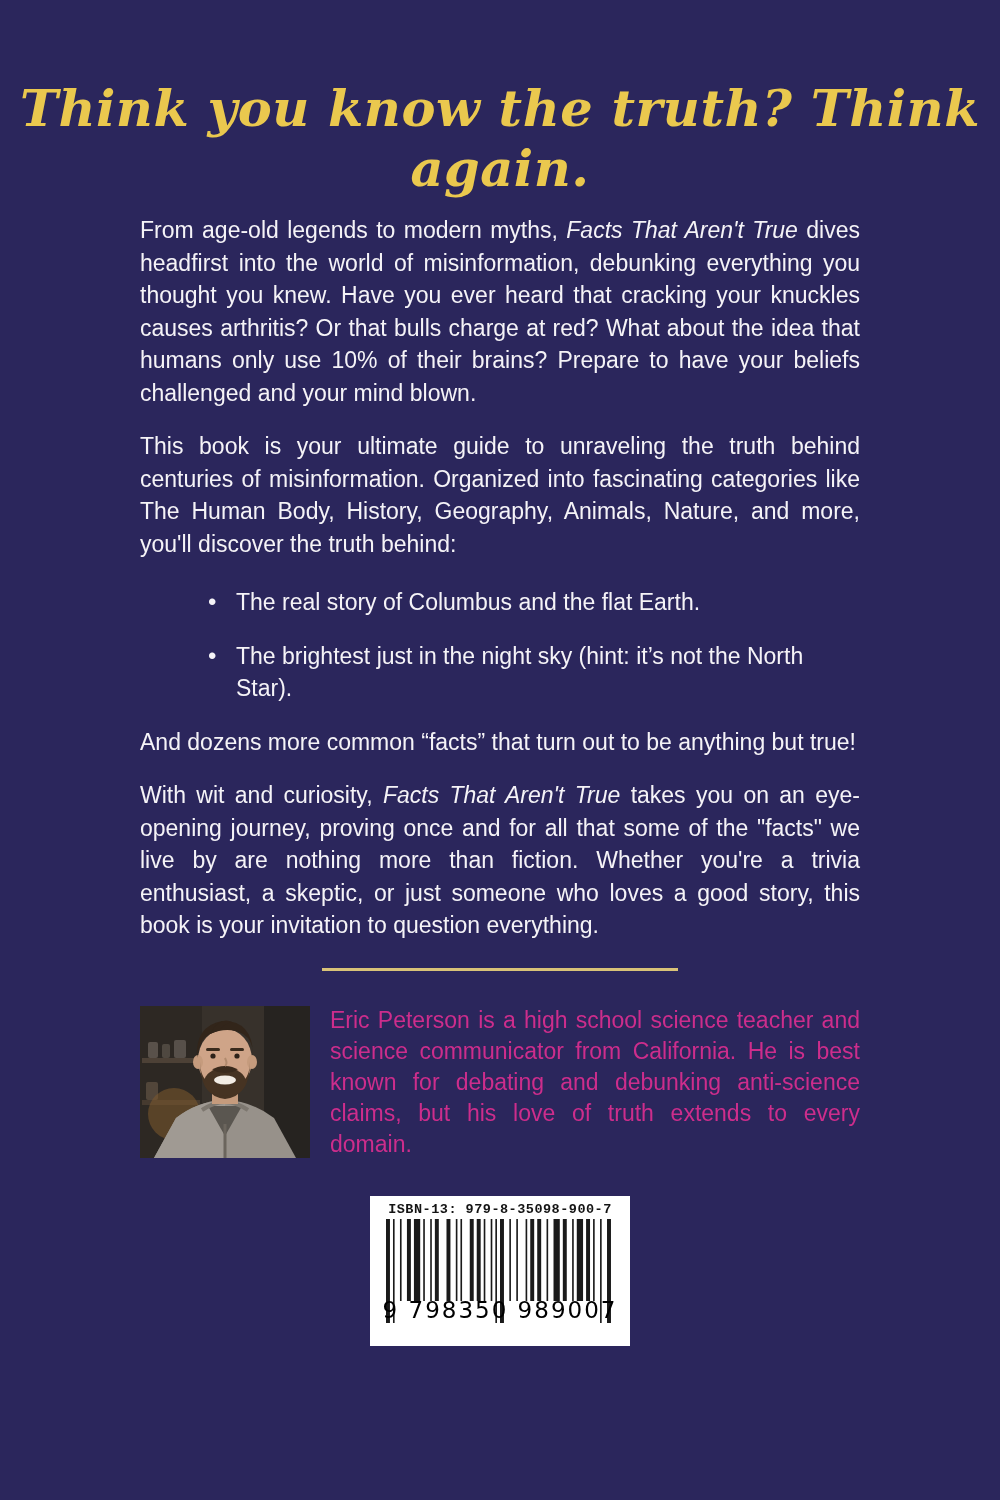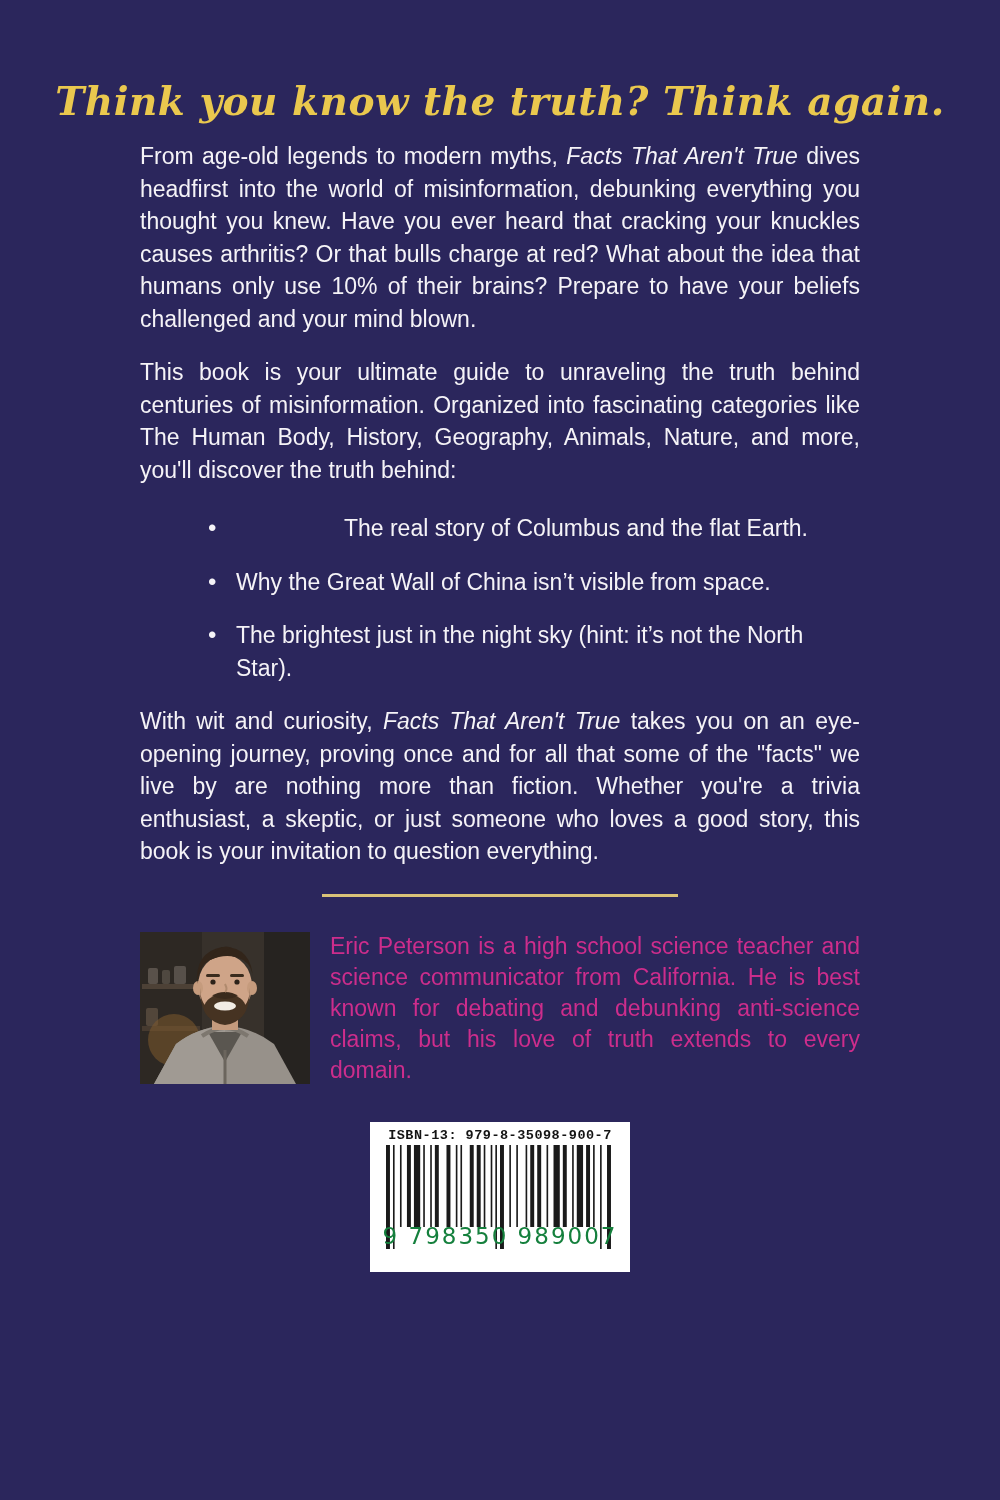--- a/index.html
+++ b/index.html
@@ -19,21 +19,21 @@
     overflow:hidden;
     font-family:"Liberation Sans", sans-serif;
     color:var(--body);
   }
   .headline{
     margin-top:78px;
     text-align:center;
     font-family:"DejaVu Serif", serif;
     font-style:italic;
     font-weight:700;
-    font-size:39px;
+    font-size:51px;
     letter-spacing:.5px;
     color:var(--headline);
   }
   .body-col{
     width:720px;
     margin:0 auto;
     font-size:23px;
     line-height:32.5px;
   }
   .para{
@@ -48,21 +48,21 @@
     padding-left:68px;
     padding-right:30px;
     text-align:left;
   }
   .bullet-list li{
     position:relative;
     padding-left:28px;
     margin-top:21px;
     max-width:600px;
   }
-  .bullet-list li:first-child{margin-top:8px;text-align:right;}
+  .bullet-list li:first-child{margin-top:8px;}
   .bullet-list li::before{
     content:"\2022";
     position:absolute;
     left:0;top:0;
     font-size:24px;
   }
   .divider{
     border:none;
     width:356px;
     height:3px;
@@ -103,43 +103,43 @@
     font-size:13.5px;
     letter-spacing:.5px;
     color:#141414;
     white-space:nowrap;
   }
   .bars{display:block;margin-top:2px;}
   .barcode-digits{
     font-family:"DejaVu Sans", sans-serif;
     font-size:23px;
     letter-spacing:2px;
-    color:#15803d;
+    color:#000000;
     margin-top:-26px;
     background:transparent;
     white-space:nowrap;
   }
 </style>
 </head>
 <body>
 
 <div class="cover">
 
   <h1 class="headline">Think you know the truth? Think again.</h1>
 
   <div class="body-col">
     <p class="para"><span>From age-old legends to modern myths, </span><em>Facts That Aren't True</em><span> dives headfirst into the world of misinformation, debunking everything you thought you knew. Have you ever heard that cracking your knuckles causes arthritis? Or that bulls charge at red? What about the idea that humans only use 10% of their brains? Prepare to have your beliefs challenged and your mind blown.</span></p>
     <p class="para"><span>This book is your ultimate guide to unraveling the truth behind centuries of misinformation. Organized into fascinating categories like The Human Body, History, Geography, Animals, Nature, and more, you'll discover the truth behind:</span></p>
 
     <ul class="bullet-list">
         <li>The real story of Columbus and the flat Earth.</li>
-        <li>Why the Great Wall of China isn’t visible from space.</li>
         <li>The brightest just in the night sky (hint: it’s not the North Star).</li>
       </ul>
 
+    <p class="para"><span>And dozens more common “facts” that turn out to be anything but true!</span></p>
     <p class="para"><span>With wit and curiosity, </span><em>Facts That Aren't True</em><span> takes you on an eye-opening journey, proving once and for all that some of the "facts" we live by are nothing more than fiction. Whether you're a trivia enthusiast, a skeptic, or just someone who loves a good story, this book is your invitation to question everything.</span></p>
   </div>
 
   <hr class="divider">
 
   <div class="author-row">
     <div class="author-photo">
       
       <svg width="170" height="152" viewBox="0 0 170 152" xmlns="http://www.w3.org/2000/svg">
         <rect width="170" height="152" fill="#37312b"></rect>

